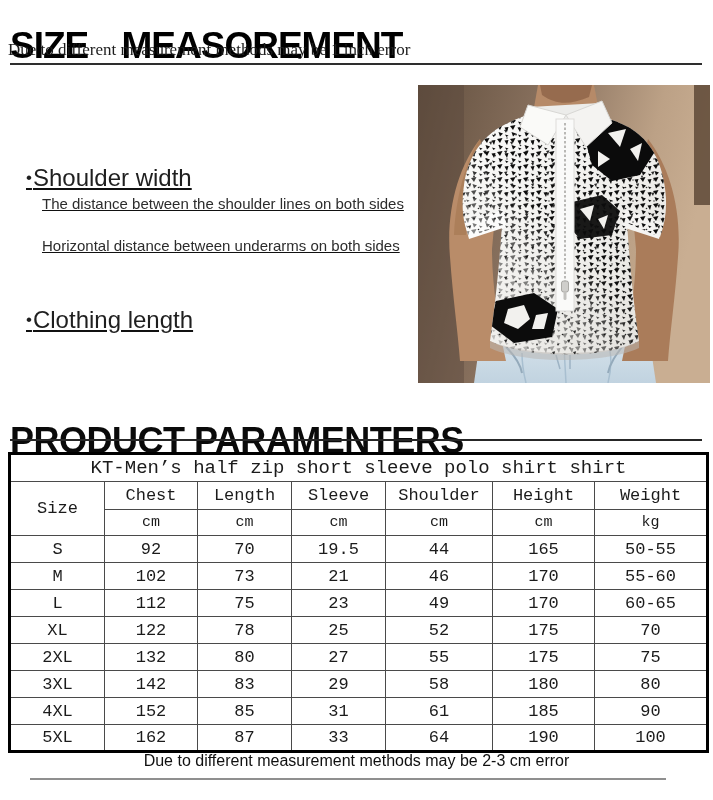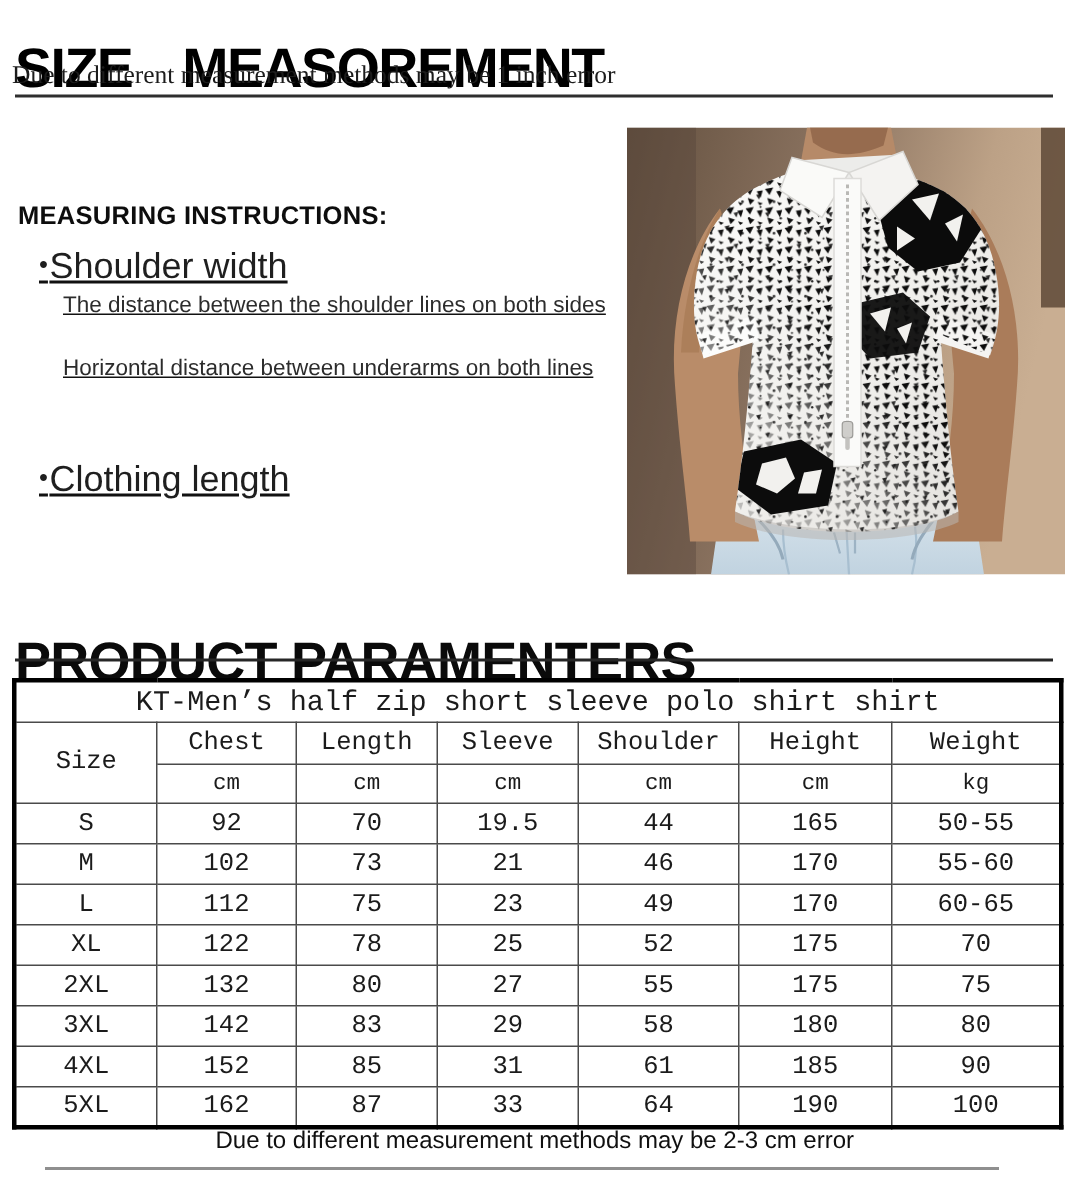--- a/index.html
+++ b/index.html
@@ -40,29 +40,28 @@
 </style>
 </head>
 <body>
 
 <div class="canvas">
 
   <h1 class="abs page-title">SIZE MEASOREMENT</h1>
   <div class="abs subtitle">Due to different measurement methods may be 1 inch error</div>
   <div class="abs rule-top"></div>
 
-  <h2 class="abs instr-heading">MEASURING INSTRUCTIONS:</h2>
 
   <div class="abs instr-item" id="item-0">
     <div class="label-row"><span class="bullet">•</span><span>Shoulder width</span></div>
     <div class="desc">The distance between the shoulder lines on both sides</div>
   </div>
 
   <div class="abs instr-item" id="item-1">
-    <div class="desc">Horizontal distance between underarms on both lines</div>
+    <div class="desc">Horizontal distance between underarms on both sides</div>
   </div>
 
   <div class="abs instr-item" id="item-2">
     <div class="label-row"><span class="bullet">•</span><span>Clothing length</span></div>
   </div>
 
   <figure class="abs photo">
     <svg viewBox="0 0 292 298" aria-hidden="true">
       <defs>
         <linearGradient id="bg" x1="0" y1="0" x2="1" y2="0.25">

